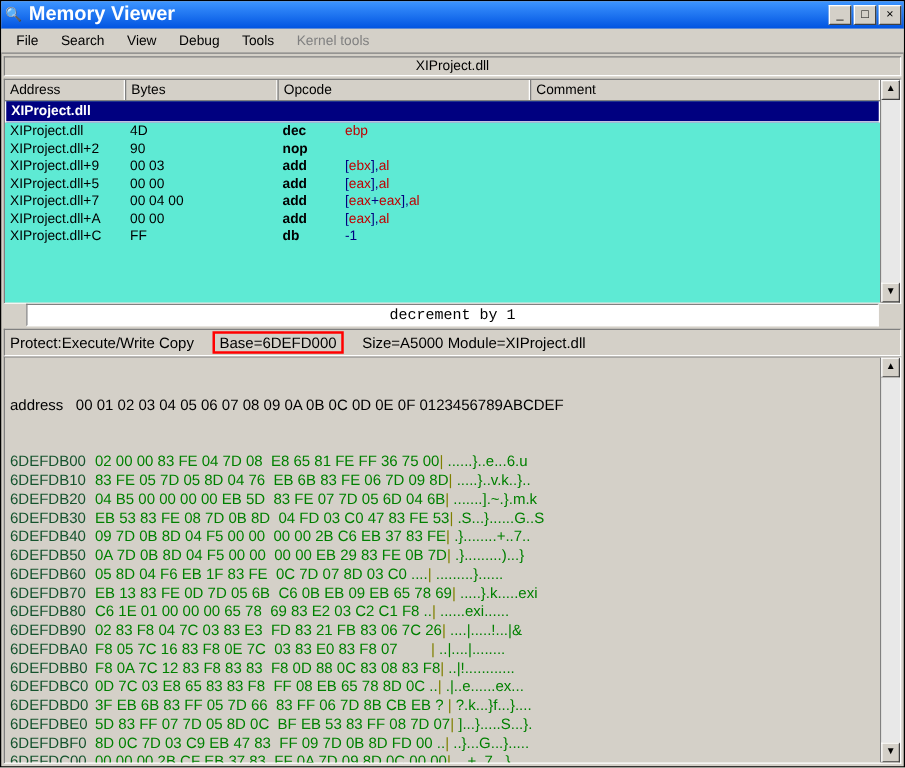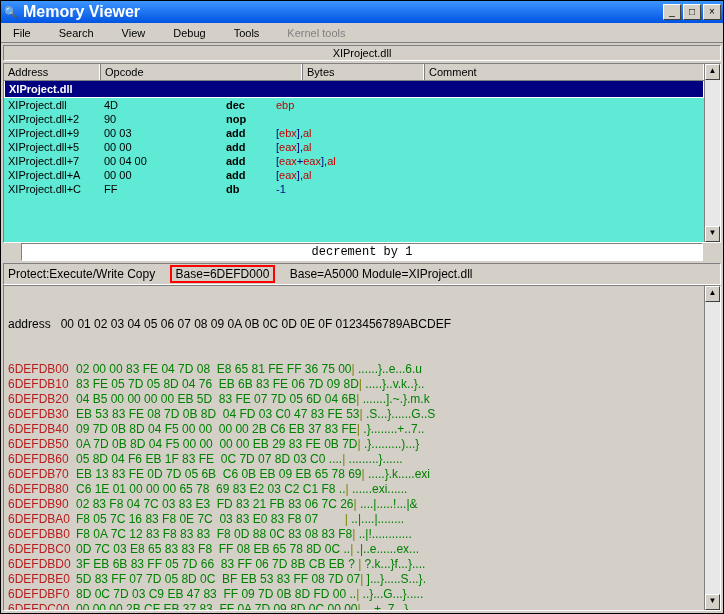--- a/index.html
+++ b/index.html
@@ -3,21 +3,21 @@
 <meta charset="utf-8">
 <style>
 *{margin:0;padding:0;box-sizing:border-box;font-family:"Segoe UI",Tahoma,sans-serif}
 body{background:#d4d0c8;font-size:11px;color:#000}
 .window{width:724px;height:614px;border:1px solid #000;background:#d4d0c8;display:flex;flex-direction:column}
 .titlebar{height:22px;background:linear-gradient(#3d95ff,#0053e1);display:flex;align-items:center;padding:0 2px;color:#fff}
 .titlebar-icon{width:16px;height:16px;margin-right:4px;display:inline-block;font-size:11px;text-align:center;line-height:16px}
 .titlebar-text{flex:1;font-weight:bold;font-size:16px}
 .title-buttons{display:flex;gap:2px}
 .title-btn{width:18px;height:16px;background:#d4d0c8;border:1px solid #fff;border-right-color:#404040;border-bottom-color:#404040;font-family:Marlett,Arial;font-size:10px;text-align:center;line-height:13px;color:#000;cursor:pointer}
-.menubar{height:20px;background:#d4d0c8;display:flex;align-items:center;padding:0 4px;gap:12px;border-bottom:1px solid #808080}
+.menubar{height:20px;background:#d4d0c8;display:flex;align-items:center;padding:0 4px;gap:2px;border-bottom:1px solid #808080}
 .menu-item{padding:2px 8px;cursor:pointer}
 .menu-disabled{color:#808080}
 .module-bar{border:1px solid #808080;border-right-color:#fff;border-bottom-color:#fff;margin:2px;text-align:center;padding:1px;background:#d4d0c8}
 .disasm-container{margin:0 2px;border:1px solid #808080;border-right-color:#fff;border-bottom-color:#fff;display:flex;height:180px}
 .disasm-table{flex:1;overflow:hidden;background:#5eead4}
 .col-headers{display:flex;border-bottom:1px solid #808080;background:#d4d0c8}
 .col-h{padding:2px 4px;border-right:1px solid #fff;border-left:1px solid #808080;background:#d4d0c8}
 .col-h:first-child{border-left:none}
 .ch-addr{width:96px}
 .ch-bytes{width:122px}
@@ -34,21 +34,21 @@
 .vscroll{width:16px;background:#d4d0c8;border-left:1px solid #808080;display:flex;flex-direction:column}
 .scroll-btn{height:16px;background:#d4d0c8;border:1px solid #fff;border-right-color:#404040;border-bottom-color:#404040;font-size:8px;text-align:center;line-height:12px;cursor:pointer}
 .scroll-track{flex:1;background:#e8e8e8}
 .hint-bar{margin:0 20px;border:1px solid #808080;border-right-color:#fff;border-bottom-color:#fff;font-family:"Courier New",monospace;font-size:12px;padding:1px;text-align:center;background:#fff}
 .info-bar{margin:2px 2px 0;border:1px solid #808080;border-right-color:#fff;border-bottom-color:#fff;font-family:"Courier New",monospace;font-size:12px;padding:1px 4px;background:#d4d0c8;position:relative}
 .redbox{border:2px solid #ff0000;padding:0 4px;display:inline-block;background:#d4d0c8}
 .hex-container{margin:0 2px 2px;border:1px solid #808080;border-right-color:#fff;border-bottom-color:#fff;flex:1;display:flex;overflow:hidden;background:#d4d0c8}
 .hex-area{flex:1;font-family:"Courier New",monospace;font-size:12px;line-height:15px;padding:1px 4px;white-space:pre;overflow:hidden;position:relative}
 .hex-header{color:#000}
 .hex-row{display:flex}
-.hex-addr{color:#b91c1c;width:68px}
+.hex-addr{color:#14532d;width:68px}
 .hex-bytes{color:#008000}
 .hex-ascii{color:#008000}
 .yellow-sep{color:#808000}
 </style>
 </head>
 <body>
 
 <div class="window">
   <div class="titlebar">
     <span class="titlebar-icon">🔍</span>
@@ -68,22 +68,22 @@
     <span class="menu-item">Tools</span>
     <span class="menu-item menu-disabled">Kernel tools</span>
   </div>
 
   <div class="module-bar">XIProject.dll</div>
 
   <div class="disasm-container">
     <div class="disasm-table">
       <div class="col-headers">
         <div class="col-h ch-addr">Address</div>
+        <div class="col-h ch-bytes">Bytes</div>
         <div class="col-h ch-opcode">Opcode</div>
-        <div class="col-h ch-bytes">Bytes</div>
         <div class="col-h ch-comment">Comment</div>
       </div>
       <div class="module-row">XIProject.dll</div>
       <div id="disasm-rows">
           <div class="dis-row">
             <span class="dis-addr">XIProject.dll</span>
             <span class="dis-bytes">4D</span>
             <span class="dis-op">dec</span>
             <span class="dis-operand"><span class="reg-red">ebp</span></span>
           </div>
@@ -128,21 +128,21 @@
     <div class="vscroll">
       <div class="scroll-btn">▲</div>
       <div class="scroll-track"></div>
       <div class="scroll-btn">▼</div>
     </div>
   </div>
 
   <div class="hint-bar">decrement by 1</div>
 
   <div class="info-bar">
-    <span>Protect:Execute/Write Copy</span>&nbsp;&nbsp;<span class="redbox">Base=6DEFD000</span>&nbsp;&nbsp;<span>Base=A5000 Module=XIProject.dll</span>
+    <span>Protect:Execute/Write Copy</span>&nbsp;&nbsp;<span class="redbox">Base=6DEFD000</span>&nbsp;&nbsp;<span>Size=A5000 Module=XIProject.dll</span>
   </div>
 
   <div class="hex-container">
     <div class="hex-area">
       <div class="hex-header">address   00 01 02 03 04 05 06 07 08 09 0A 0B 0C 0D 0E 0F 0123456789ABCDEF</div>
       <div id="hex-rows"><div class="hex-row"><span class="hex-addr">6DEFDB00</span>  <span class="hex-bytes">02 00 00 83 FE 04 7D 08  E8 65 81 FE FF 36 75 00</span> <span class="yellow-sep">|</span><span class="hex-ascii"> ......}..e...6.u</span></div><div class="hex-row"><span class="hex-addr">6DEFDB10</span>  <span class="hex-bytes">83 FE 05 7D 05 8D 04 76  EB 6B 83 FE 06 7D 09 8D</span> <span class="yellow-sep">|</span><span class="hex-ascii"> .....}..v.k..}..</span></div><div class="hex-row"><span class="hex-addr">6DEFDB20</span>  <span class="hex-bytes">04 B5 00 00 00 00 EB 5D  83 FE 07 7D 05 6D 04 6B</span> <span class="yellow-sep">|</span><span class="hex-ascii"> .......].~.}.m.k</span></div><div class="hex-row"><span class="hex-addr">6DEFDB30</span>  <span class="hex-bytes">EB 53 83 FE 08 7D 0B 8D  04 FD 03 C0 47 83 FE 53</span> <span class="yellow-sep">|</span><span class="hex-ascii"> .S...}......G..S</span></div><div class="hex-row"><span class="hex-addr">6DEFDB40</span>  <span class="hex-bytes">09 7D 0B 8D 04 F5 00 00  00 00 2B C6 EB 37 83 FE</span> <span class="yellow-sep">|</span><span class="hex-ascii"> .}........+..7..</span></div><div class="hex-row"><span class="hex-addr">6DEFDB50</span>  <span class="hex-bytes">0A 7D 0B 8D 04 F5 00 00  00 00 EB 29 83 FE 0B 7D</span> <span class="yellow-sep">|</span><span class="hex-ascii"> .}.........)...}</span></div><div class="hex-row"><span class="hex-addr">6DEFDB60</span>  <span class="hex-bytes">05 8D 04 F6 EB 1F 83 FE  0C 7D 07 8D 03 C0 ....</span> <span class="yellow-sep">|</span><span class="hex-ascii"> .........}......</span></div><div class="hex-row"><span class="hex-addr">6DEFDB70</span>  <span class="hex-bytes">EB 13 83 FE 0D 7D 05 6B  C6 0B EB 09 EB 65 78 69</span> <span class="yellow-sep">|</span><span class="hex-ascii"> .....}.k.....exi</span></div><div class="hex-row"><span class="hex-addr">6DEFDB80</span>  <span class="hex-bytes">C6 1E 01 00 00 00 65 78  69 83 E2 03 C2 C1 F8 ..</span> <span class="yellow-sep">|</span><span class="hex-ascii"> ......exi......</span></div><div class="hex-row"><span class="hex-addr">6DEFDB90</span>  <span class="hex-bytes">02 83 F8 04 7C 03 83 E3  FD 83 21 FB 83 06 7C 26</span> <span class="yellow-sep">|</span><span class="hex-ascii"> ....|.....!...|&amp;</span></div><div class="hex-row"><span class="hex-addr">6DEFDBA0</span>  <span class="hex-bytes">F8 05 7C 16 83 F8 0E 7C  03 83 E0 83 F8 07        </span> <span class="yellow-sep">|</span><span class="hex-ascii"> ..|....|........</span></div><div class="hex-row"><span class="hex-addr">6DEFDBB0</span>  <span class="hex-bytes">F8 0A 7C 12 83 F8 83 83  F8 0D 88 0C 83 08 83 F8</span> <span class="yellow-sep">|</span><span class="hex-ascii"> ..|!............</span></div><div class="hex-row"><span class="hex-addr">6DEFDBC0</span>  <span class="hex-bytes">0D 7C 03 E8 65 83 83 F8  FF 08 EB 65 78 8D 0C ..</span> <span class="yellow-sep">|</span><span class="hex-ascii"> .|..e......ex...</span></div><div class="hex-row"><span class="hex-addr">6DEFDBD0</span>  <span class="hex-bytes">3F EB 6B 83 FF 05 7D 66  83 FF 06 7D 8B CB EB ? </span> <span class="yellow-sep">|</span><span class="hex-ascii"> ?.k...}f...}....</span></div><div class="hex-row"><span class="hex-addr">6DEFDBE0</span>  <span class="hex-bytes">5D 83 FF 07 7D 05 8D 0C  BF EB 53 83 FF 08 7D 07</span> <span class="yellow-sep">|</span><span class="hex-ascii"> ]...}.....S...}.</span></div><div class="hex-row"><span class="hex-addr">6DEFDBF0</span>  <span class="hex-bytes">8D 0C 7D 03 C9 EB 47 83  FF 09 7D 0B 8D FD 00 ..</span> <span class="yellow-sep">|</span><span class="hex-ascii"> ..}...G...}.....</span></div><div class="hex-row"><span class="hex-addr">6DEFDC00</span>  <span class="hex-bytes">00 00 00 2B CF EB 37 83  FF 0A 7D 09 8D 0C 00 00</span> <span class="yellow-sep">|</span><span class="hex-ascii"> ...+..7...}.....</span></div></div>
     </div>
     <div class="vscroll">
       <div class="scroll-btn">▲</div>
       <div class="scroll-track"></div>

